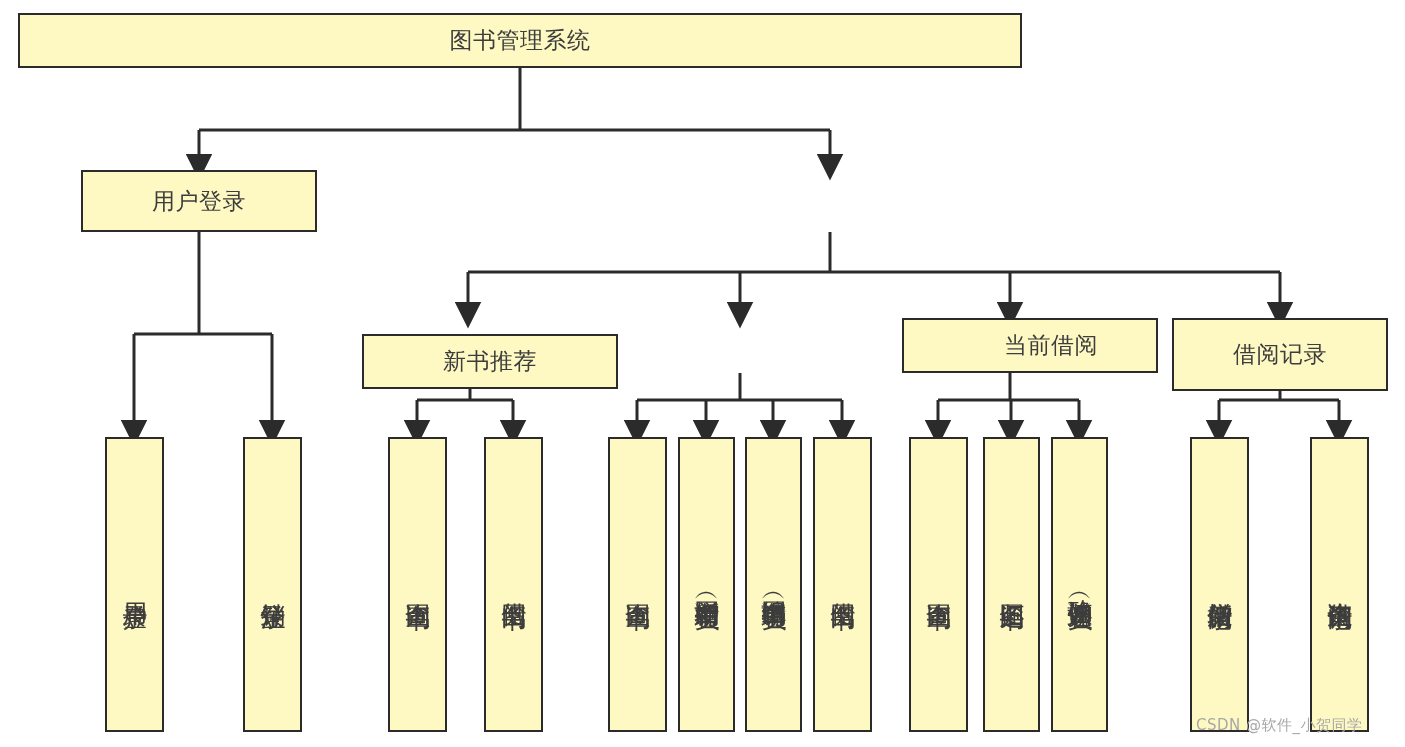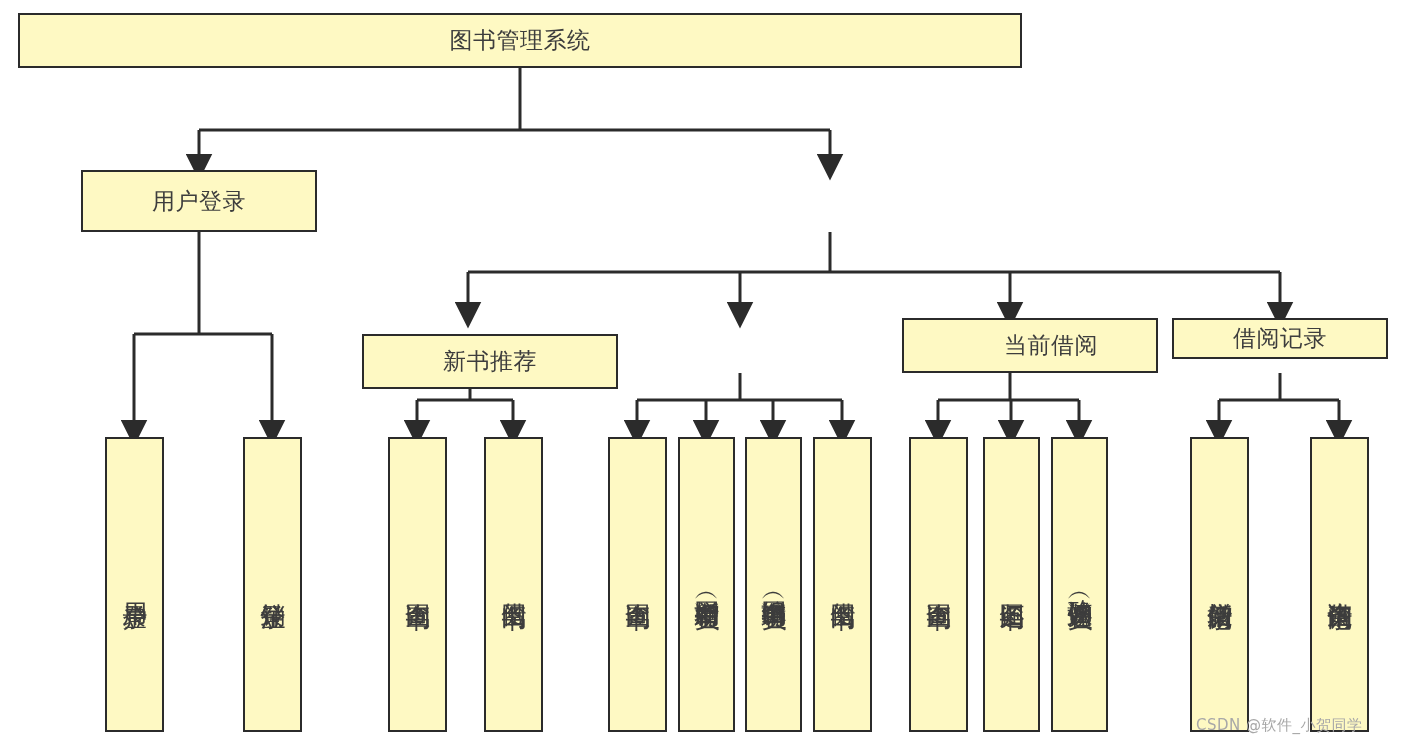--- a/index.html
+++ b/index.html
@@ -127,21 +127,21 @@
   <div class="node h" style="left:81px; top:170px; width:236px; height:62px;">
     <span>用户登录</span>
   </div>
 
   <div class="node h" style="left:362px; top:318px; width:256px; height:55px;margin-top:16px;">
     <span>新书推荐</span>
   </div>
   <div class="node h" style="left:902px; top:318px; width:256px; height:55px;padding-left:42px;">
     <span>当前借阅</span>
   </div>
-  <div class="node h" style="left:1172px; top:318px; width:216px; height:41px;">
+  <div class="node h" style="left:1172px; top:318px; width:216px; height:73px;">
     <span>借阅记录</span>
   </div>
 
   <div class="node v" style="left:105px; top:437px; width:59px; height:295px;">
     <span class="vtext">用户登录</span>
   </div>
   <div class="node v" style="left:243px; top:437px; width:59px; height:295px;">
     <span class="vtext">注销登录</span>
   </div>
   <div class="node v" style="left:388px; top:437px; width:59px; height:295px;">

